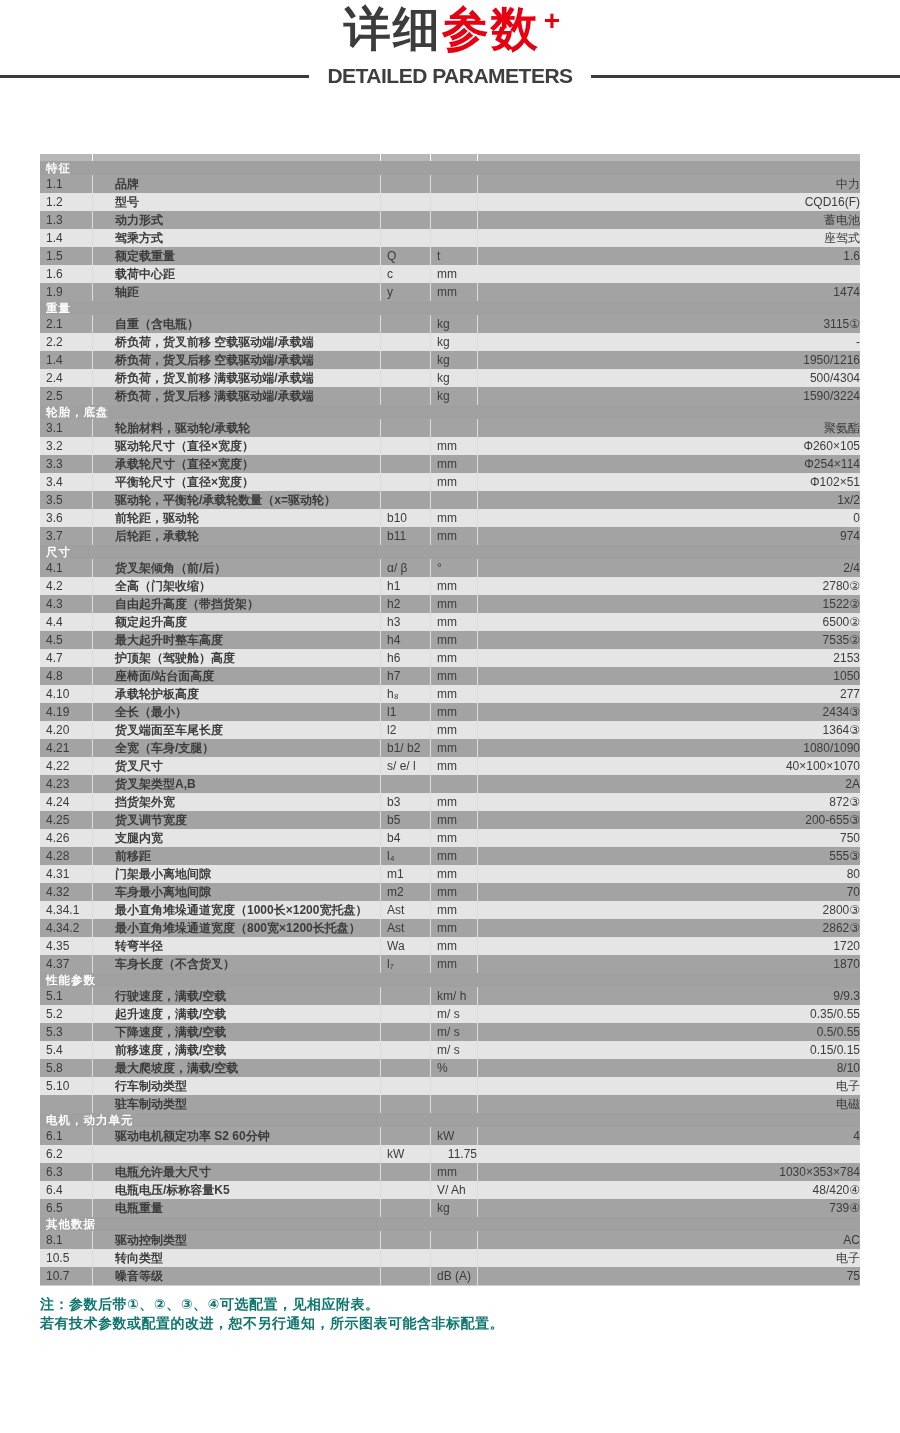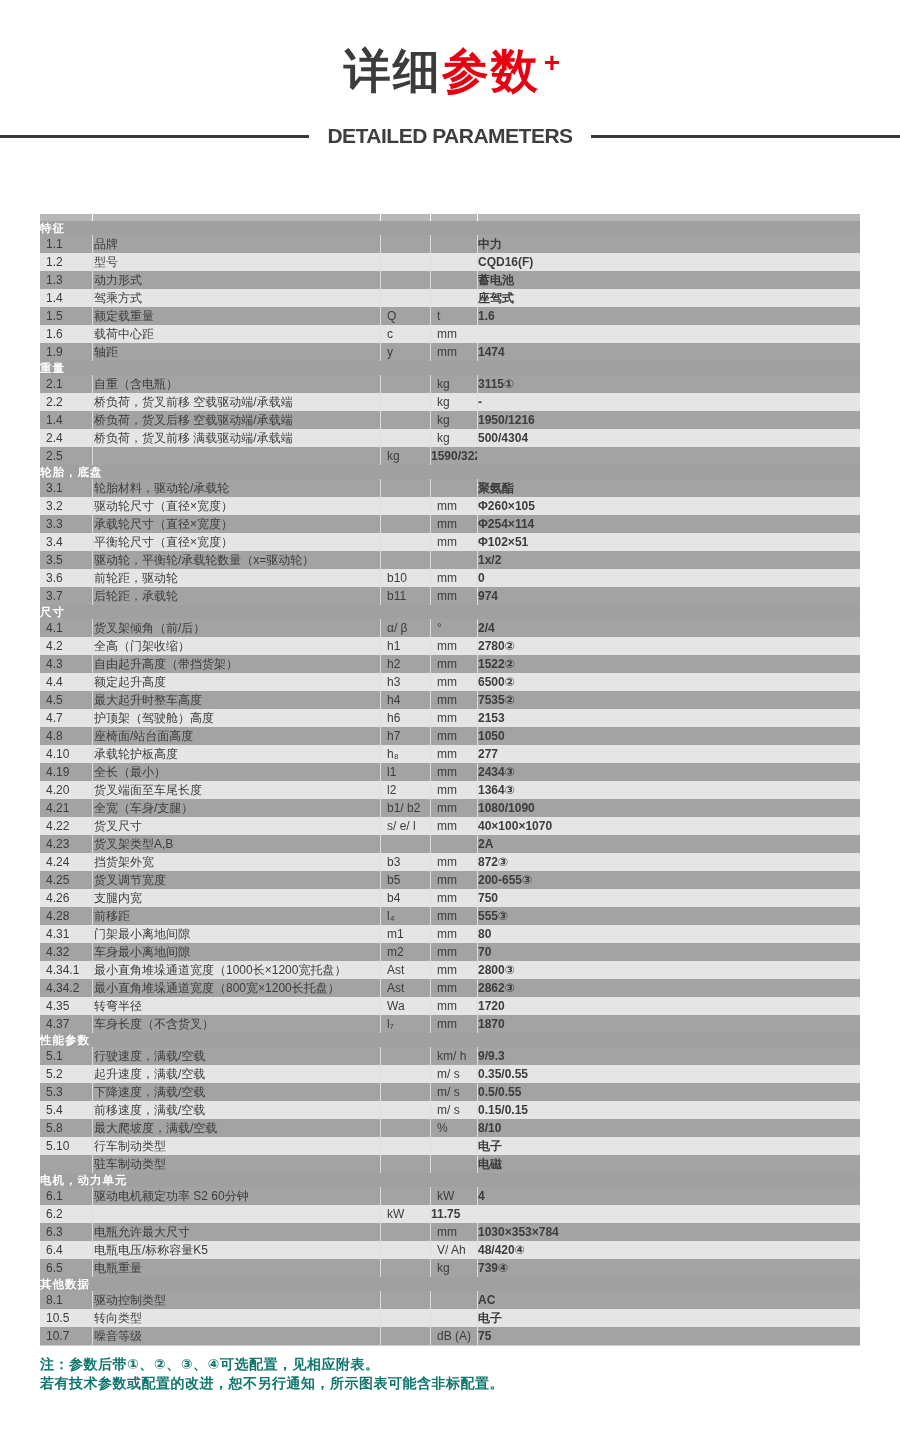--- a/index.html
+++ b/index.html
@@ -2,32 +2,32 @@
 <html><head>
 <meta charset="utf-8">
 <style>
   html,body{margin:0;padding:0;}
   body{
     width:900px;height:1433px;background:#ffffff;
     font-family:"Liberation Sans","DejaVu Sans",sans-serif;
     color:#3c3c3c;position:relative;overflow:hidden;
   }
   
-  .hdr{padding-top:42px;text-align:center;}
+  .hdr{text-align:center;}
   .title{
     font-size:47px;font-weight:bold;letter-spacing:2px;
     line-height:58px;color:#3c3c3c;white-space:nowrap;
   }
   .title .red{color:#e60012;}
   .title .plus{
     display:inline-block;color:#e60012;font-size:28px;font-weight:bold;
     vertical-align:top;position:relative;top:-8px;left:4px;letter-spacing:0;
   }
   .subtitle{
-    margin-top:24px;display:flex;align-items:center;width:900px;
+    margin-top:6px;display:flex;align-items:center;width:900px;
   }
   .hline{flex:1;height:3px;background:#3a3a3a;}
   .sub-en{
     margin:0 18px;font-size:21px;font-weight:bold;color:#3e3e3e;
     letter-spacing:-0.5px;white-space:nowrap;
   }
   
   .ptable{
     margin:66px 40px 0 40px;width:820px;
     border-bottom:1px solid #cfcfcf;font-size:12px;
@@ -35,27 +35,27 @@
   .row{
     display:grid;grid-template-columns:52px 288px 50px 47px auto;
     height:18px;line-height:18px;background:#a3a3a3;
   }
   .row.alt{background:#e5e5e5;}
   .row.strip{height:7px;background:#b7b7b7;}
   .cell{overflow:hidden;white-space:nowrap;}
   .c-name,.c-sym,.c-unit,.c-val{border-left:1px solid #dcdcdc;}
   .strip .c-name,.strip .c-sym,.strip .c-unit,.strip .c-val{border-left:1px solid #ffffff;}
   .c-no{padding-left:6px;}
-  .c-name{padding-left:1px;}
+  .c-name{padding-left:22px;font-weight:bold;}
   .c-sym{padding-left:6px;}
   .c-unit{padding-left:6px;}
-  .c-val{text-align:left;font-weight:bold;}
+  .c-val{text-align:right;}
   .sec{
     height:14px;line-height:14px;background:#a0a0a0;color:#ffffff;
-    font-weight:bold;font-size:11.5px;letter-spacing:1px;
+    font-weight:bold;font-size:11.5px;padding-left:6px;letter-spacing:1px;
   }
   
   .notes{margin:9px 40px 0 40px;}
   .notes p{
     margin:0;font-size:14px;line-height:19px;font-weight:bold;color:#0f766e;
     letter-spacing:0.5px;
   }
 </style>
 </head>
 <body>
@@ -150,20 +150,21 @@
     </div>
     <div class="row alt">
       <span class="cell c-no">2.4</span>
       <span class="cell c-name">桥负荷，货叉前移 满载驱动端/承载端</span>
       <span class="cell c-sym"></span>
       <span class="cell c-unit">kg</span>
       <span class="cell c-val">500/4304</span>
     </div>
     <div class="row">
       <span class="cell c-no">2.5</span>
+      <span class="cell c-name">桥负荷，货叉后移 满载驱动端/承载端</span>
       <span class="cell c-sym"></span>
       <span class="cell c-unit">kg</span>
       <span class="cell c-val">1590/3224</span>
     </div>
     <div class="sec">轮胎，底盘</div>
     <div class="row">
       <span class="cell c-no">3.1</span>
       <span class="cell c-name">轮胎材料，驱动轮/承载轮</span>
       <span class="cell c-sym"></span>
       <span class="cell c-unit"></span>

